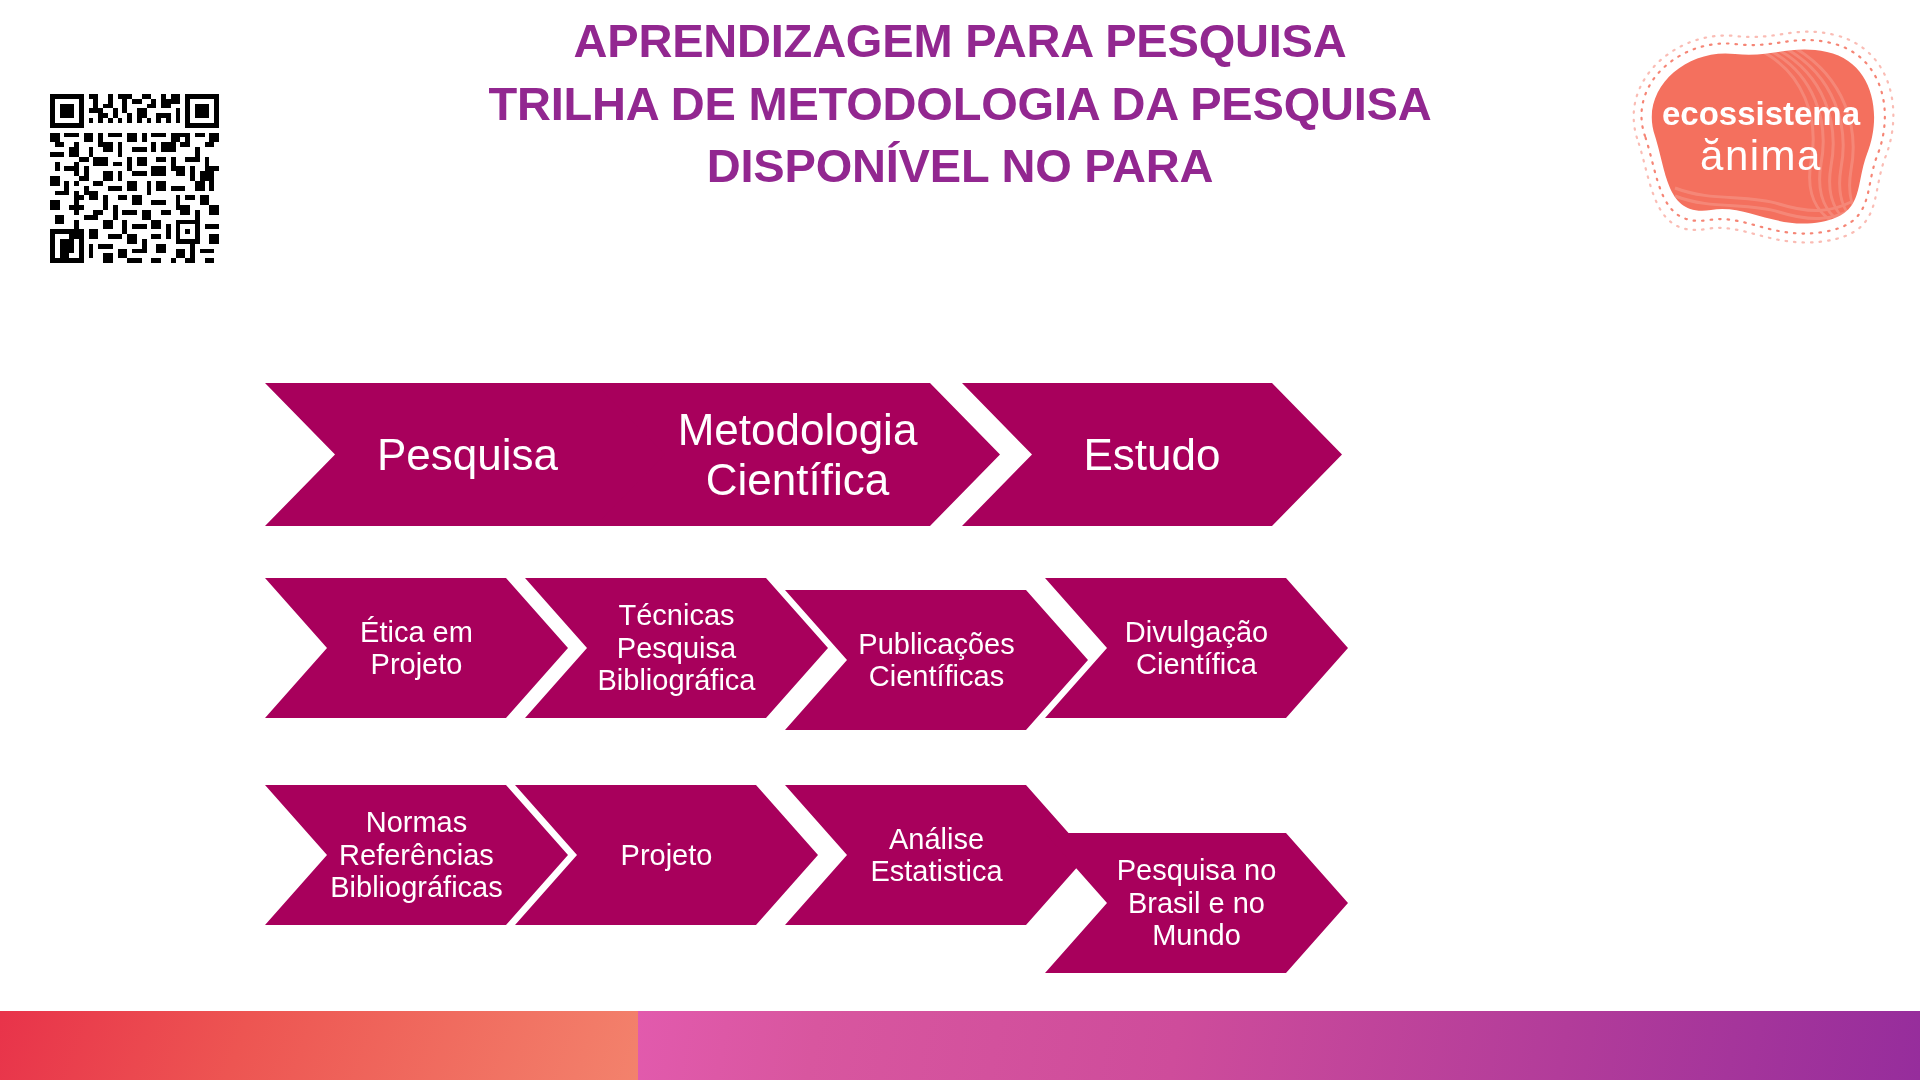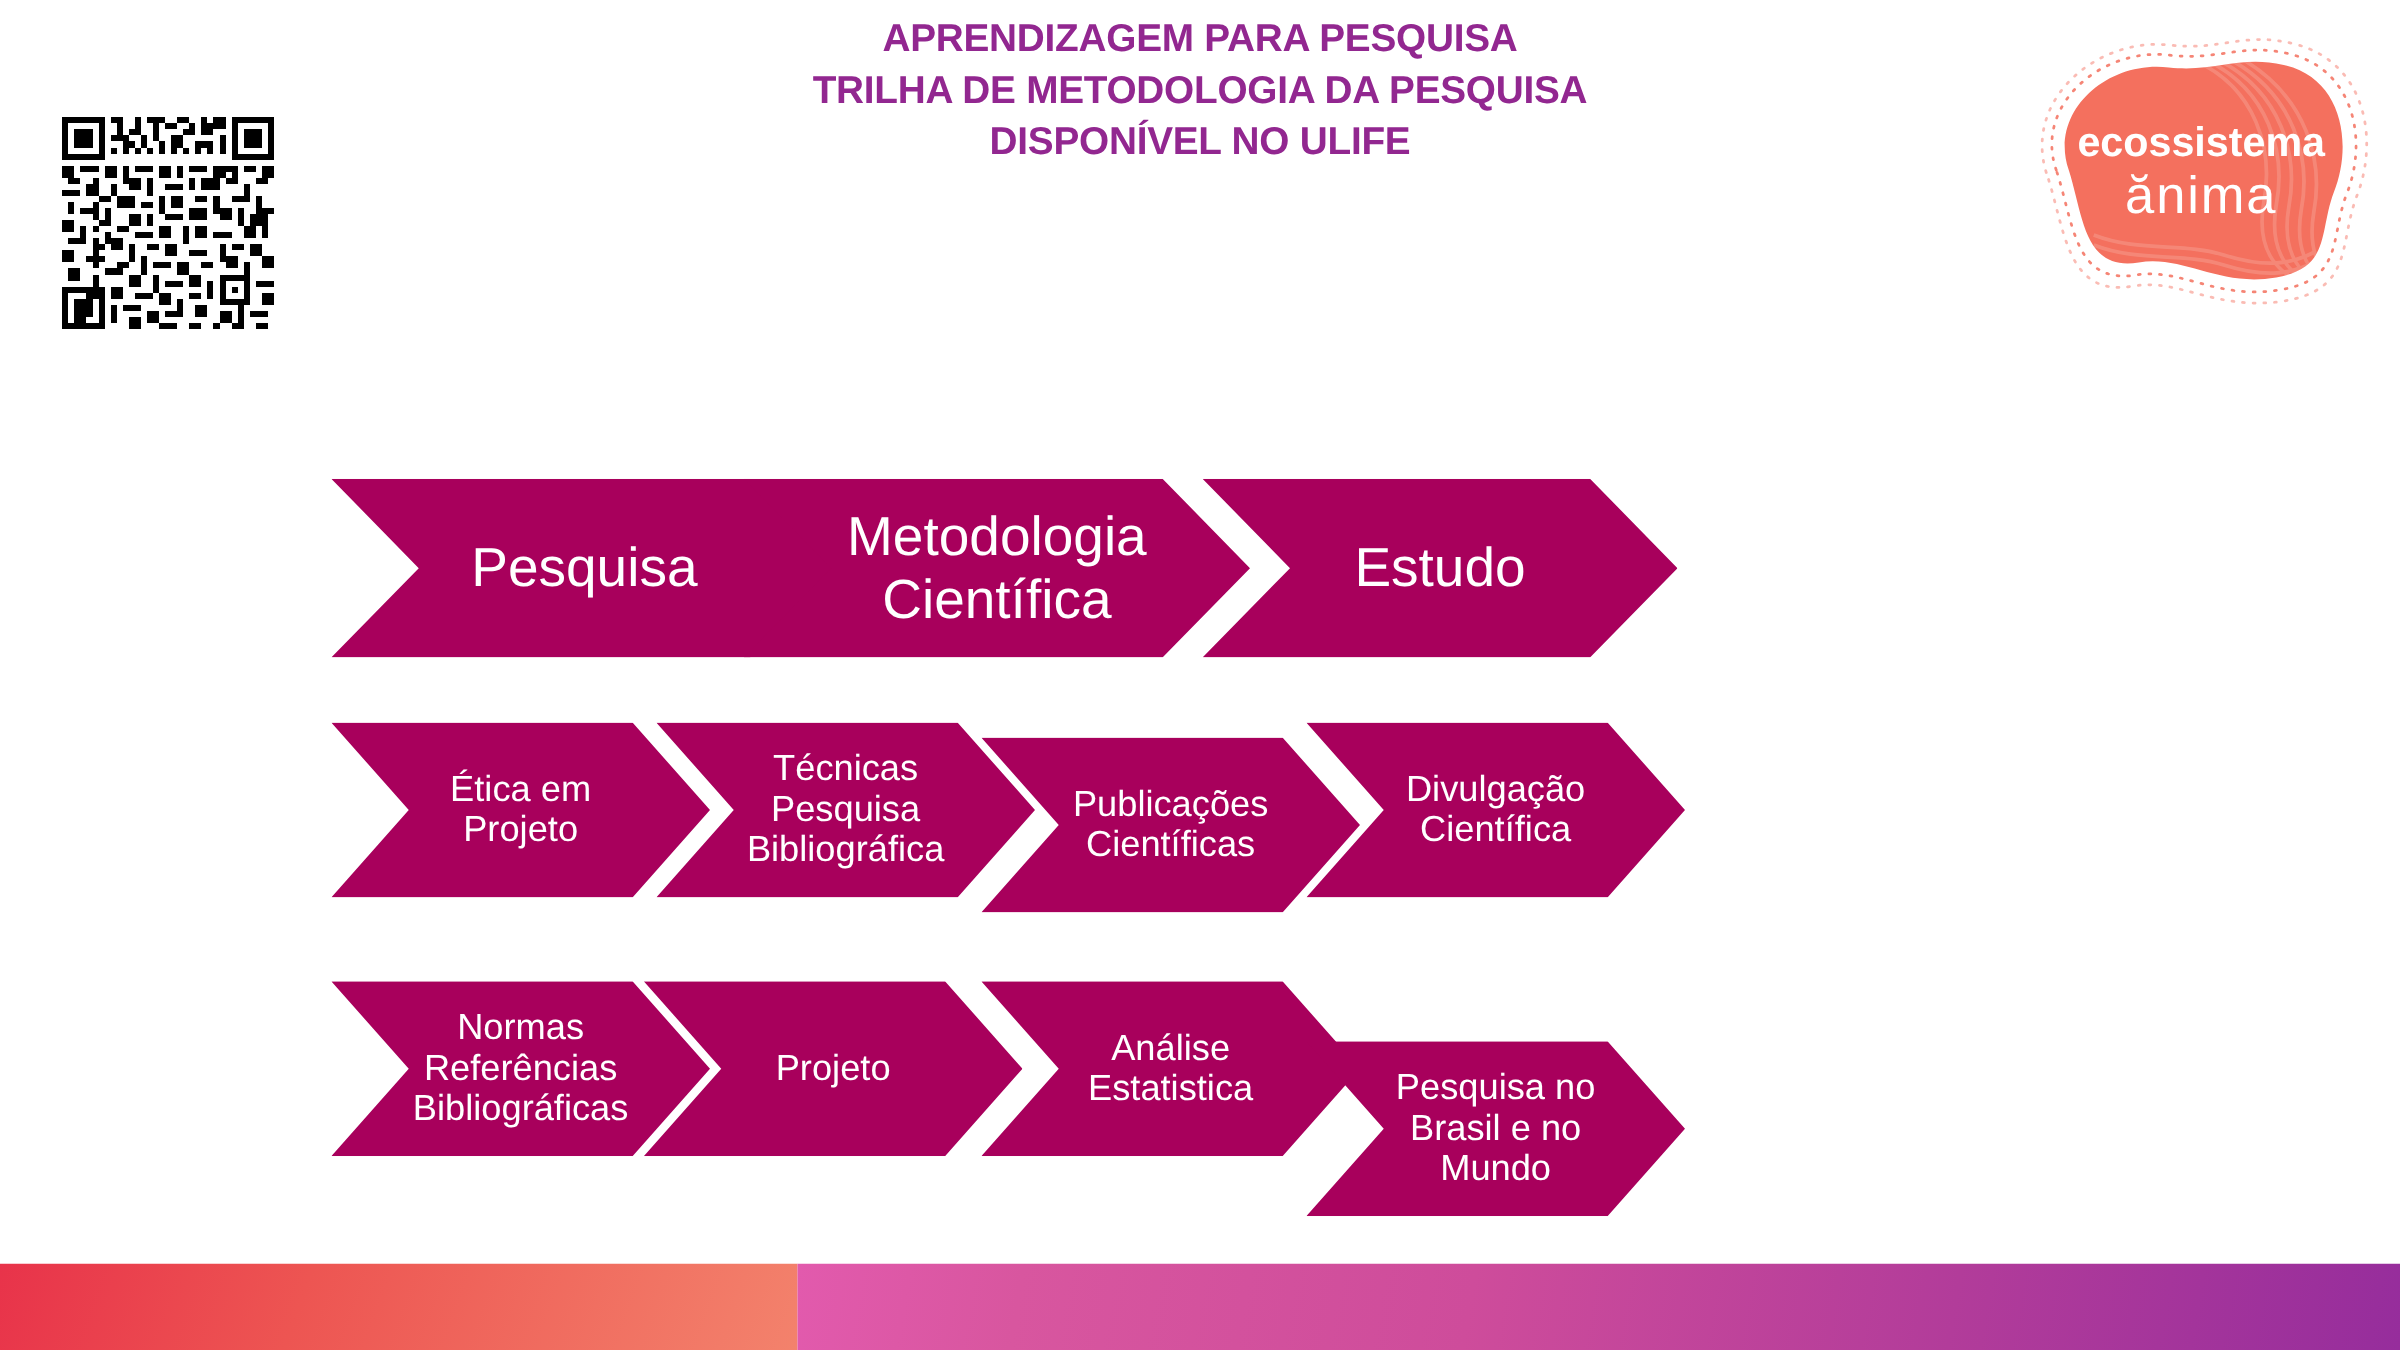--- a/index.html
+++ b/index.html
@@ -24,21 +24,21 @@
 
   
   .title-block {
     position: absolute;
     left: 330px;
     top: 10px;
     width: 1260px;
     text-align: center;
     color: #922790;
     font-weight: bold;
-    font-size: 31px;
+    font-size: 47px;
     line-height: 1.33;
     letter-spacing: -0.2px;
   }
   .title-line { display: block; white-space: nowrap; }
 
   
   .qr-wrap {
     position: absolute;
     left: 45px;
     top: 89px;
@@ -127,21 +127,21 @@
   }
 </style>
 </head>
 <body>
 
 <div class="slide">
 
   <div class="title-block">
     <span class="title-line">APRENDIZAGEM PARA PESQUISA</span>
     <span class="title-line">TRILHA DE METODOLOGIA DA PESQUISA</span>
-    <span class="title-line">DISPONÍVEL NO ULIFE</span>
+    <span class="title-line">DISPONÍVEL NO PARA</span>
   </div>
 
   <div class="qr-wrap">
     <svg width="179" height="179" viewBox="0 0 37 37" shape-rendering="crispEdges">
       <rect width="37" height="37" fill="#ffffff"></rect>
       <g fill="#000000">
 
         <rect x="1" y="1" width="7" height="1"></rect>
           <rect x="1" y="7" width="7" height="1"></rect>
         <rect x="1" y="1" width="1" height="7"></rect>

